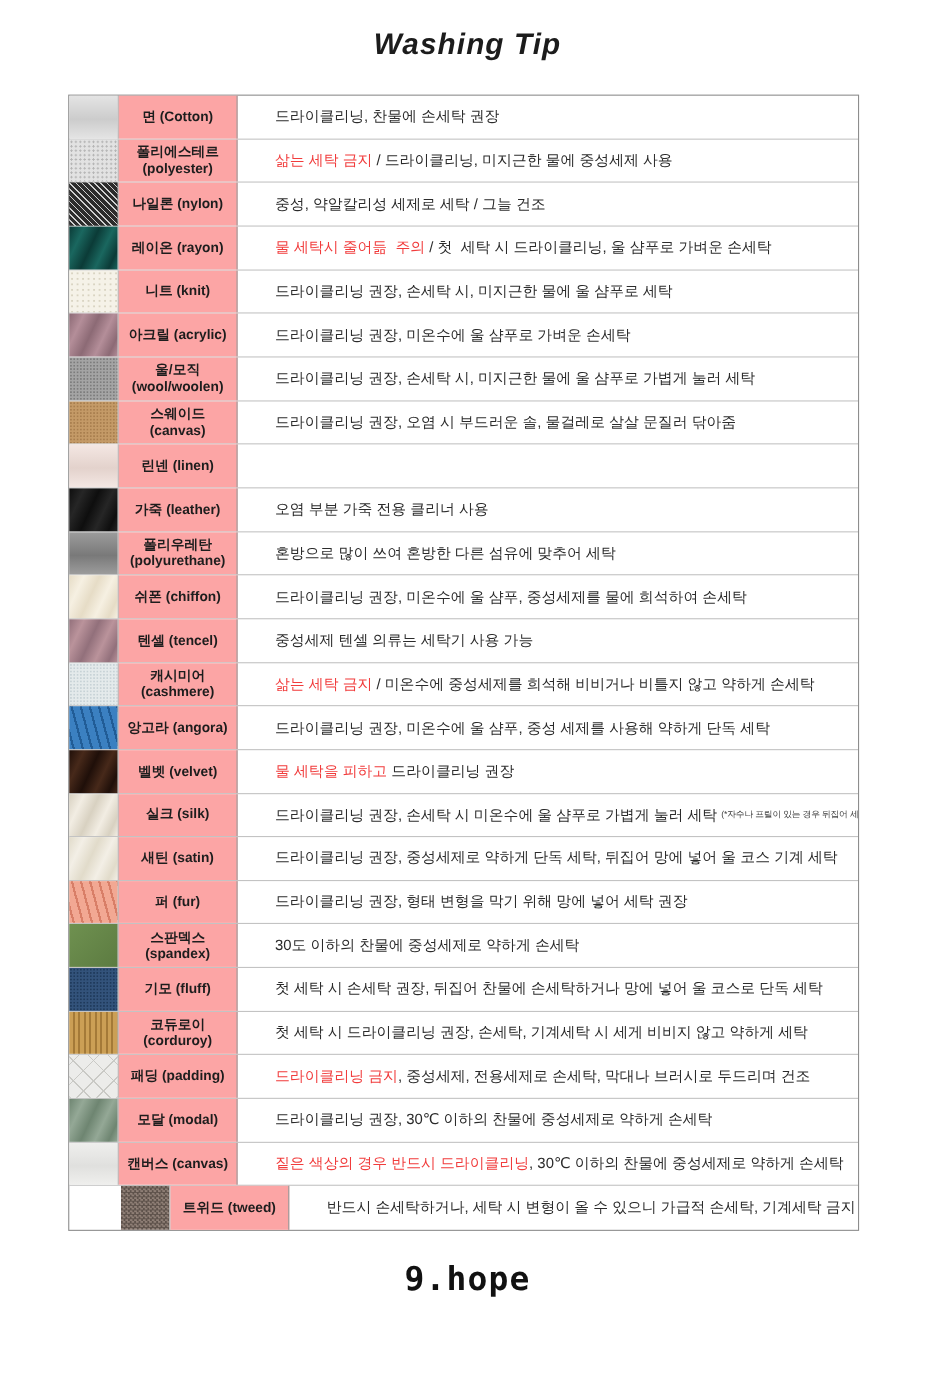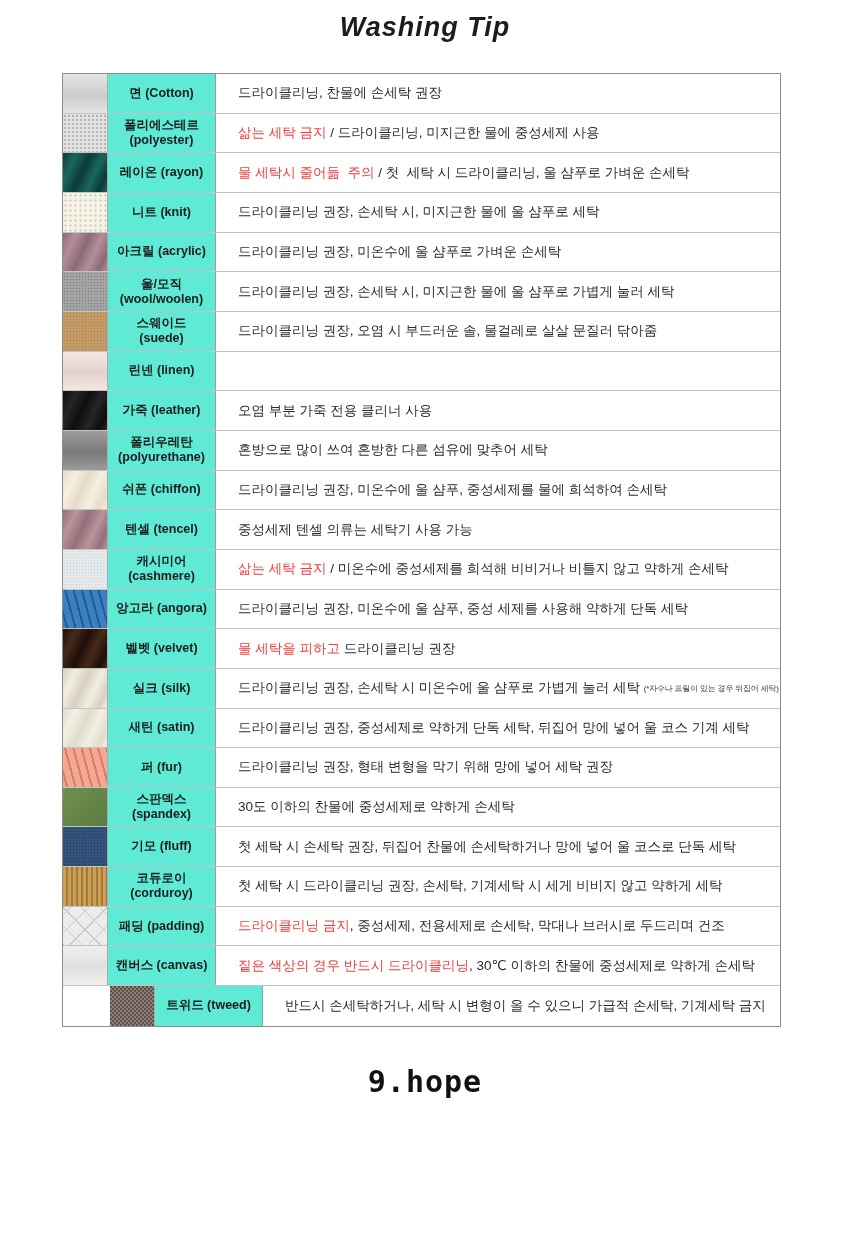--- a/index.html
+++ b/index.html
@@ -1,19 +1,19 @@
 <!DOCTYPE html>
 <html><head>
 <meta charset="utf-8">
 <style>
   html,body{margin:0;padding:0;background:#ffffff;}
   body{width:850px;height:1252px;font-family:"Liberation Sans","DejaVu Sans",sans-serif;overflow:hidden;}
   .page-title{
     text-align:center;
-    margin:12px 0 0 0;
+    margin:25px 0 0 0;
     font-style:italic;
     font-weight:600;
     font-size:27px;
     letter-spacing:1px;
     color:#1c1c1c;
   }
   .wash-table{
     margin:30px 0 0 62px;
     width:719px;
     border:1.6px solid #8d8d8d;
@@ -29,48 +29,48 @@
   .cell-swatch{
     width:45px;
     box-sizing:border-box;
     border-right:1px solid #ababab;
     flex:none;
   }
   .cell-label{
     width:108px;
     flex:none;
     box-sizing:border-box;
-    background:#5eead4;
+    background:#fca5a5;
     border-right:1px solid #9b9b9b;
     display:flex;
     align-items:center;
     justify-content:center;
     text-align:center;
     font-weight:bold;
     font-size:12.5px;
     line-height:1.2;
     white-space:pre-line;
     color:#1d1d1d;
   }
   .cell-desc{
     flex:1;
     display:flex;
     align-items:center;
-    padding-left:22px;
+    padding-left:34px;
     font-size:13.5px;
     white-space:pre;
     color:#2b2b2b;
     overflow:hidden;
   }
   .seg-normal{color:#2b2b2b;}
   .seg-red{color:#f13c3c;}
   .seg-small{font-size:8px;color:#3a3a3a;letter-spacing:-0.2px;}
   .page-footer{
     text-align:center;
-    margin-top:37px;
+    margin-top:27px;
     font-family:"DejaVu Sans Mono","Liberation Mono",monospace;
     font-weight:bold;
     font-size:30px;
     letter-spacing:1px;
     color:#111111;
   }
 </style>
 </head>
 <body>
 
@@ -82,20 +82,25 @@
       <div class="cell-label">면 (Cotton)</div>
       <div class="cell-desc"><span class="seg-normal">드라이클리닝, 찬물에 손세탁 권장</span></div>
     </div>
     <div class="row">
       <div class="cell-swatch" style="background: radial-gradient(rgb(181, 181, 181) 1px, rgb(226, 226, 226) 1px) 0% 0% / 4px 4px;"></div>
       <div class="cell-label">폴리에스테르
 (polyester)</div>
       <div class="cell-desc"><span class="seg-red">삶는 세탁 금지</span><span class="seg-normal"> / 드라이클리닝, 미지근한 물에 중성세제 사용</span></div>
     </div>
     <div class="row">
+      <div class="cell-swatch" style="background: repeating-linear-gradient(45deg, rgb(44, 44, 44) 0px, rgb(44, 44, 44) 3px, rgb(207, 207, 207) 3px, rgb(207, 207, 207) 4px), repeating-linear-gradient(-45deg, rgb(44, 44, 44) 0px, rgb(44, 44, 44) 3px, rgba(0, 0, 0, 0.35) 3px, rgba(0, 0, 0, 0.35) 4px);"></div>
+      <div class="cell-label">나일론 (nylon)</div>
+      <div class="cell-desc"><span class="seg-normal">중성, 약알칼리성 세제로 세탁 / 그늘 건조</span></div>
+    </div>
+    <div class="row">
       <div class="cell-swatch" style="background: linear-gradient(115deg, rgb(11, 59, 55) 0%, rgb(26, 103, 95) 22%, rgb(11, 59, 55) 45%, rgb(26, 103, 95) 66%, rgb(11, 59, 55) 86%, rgb(26, 103, 95) 100%);"></div>
       <div class="cell-label">레이온 (rayon)</div>
       <div class="cell-desc"><span class="seg-red">물 세탁시 줄어듦  주의</span><span class="seg-normal"> / 첫  세탁 시 드라이클리닝, 울 샴푸로 가벼운 손세탁</span></div>
     </div>
     <div class="row">
       <div class="cell-swatch" style="background: radial-gradient(rgb(217, 212, 194) 1.2px, rgb(245, 242, 232) 1.2px) 0% 0% / 5px 5px;"></div>
       <div class="cell-label">니트 (knit)</div>
       <div class="cell-desc"><span class="seg-normal">드라이클리닝 권장, 손세탁 시, 미지근한 물에 울 샴푸로 세탁</span></div>
     </div>
     <div class="row">
@@ -105,21 +110,21 @@
     </div>
     <div class="row">
       <div class="cell-swatch" style="background: radial-gradient(rgb(124, 124, 124) 0.9px, rgb(164, 164, 164) 0.9px) 0% 0% / 3px 3px;"></div>
       <div class="cell-label">울/모직
 (wool/woolen)</div>
       <div class="cell-desc"><span class="seg-normal">드라이클리닝 권장, 손세탁 시, 미지근한 물에 울 샴푸로 가볍게 눌러 세탁</span></div>
     </div>
     <div class="row">
       <div class="cell-swatch" style="background: radial-gradient(rgb(168, 126, 78) 0.9px, rgb(196, 154, 103) 0.9px) 0% 0% / 3px 3px;"></div>
       <div class="cell-label">스웨이드
-(suede)</div>
+(canvas)</div>
       <div class="cell-desc"><span class="seg-normal">드라이클리닝 권장, 오염 시 부드러운 솔, 물걸레로 살살 문질러 닦아줌</span></div>
     </div>
     <div class="row">
       <div class="cell-swatch" style="background: linear-gradient(rgb(244, 231, 227) 0%, rgb(227, 210, 204) 55%, rgb(244, 231, 227) 100%);"></div>
       <div class="cell-label">린넨 (linen)</div>
     </div>
     <div class="row">
       <div class="cell-swatch" style="background: linear-gradient(115deg, rgb(14, 14, 14) 0%, rgb(38, 38, 38) 22%, rgb(14, 14, 14) 45%, rgb(38, 38, 38) 66%, rgb(14, 14, 14) 86%, rgb(38, 38, 38) 100%);"></div>
       <div class="cell-label">가죽 (leather)</div>
       <div class="cell-desc"><span class="seg-normal">오염 부분 가죽 전용 클리너 사용</span></div>
@@ -187,20 +192,25 @@
       <div class="cell-label">코듀로이
 (corduroy)</div>
       <div class="cell-desc"><span class="seg-normal">첫 세탁 시 드라이클리닝 권장, 손세탁, 기계세탁 시 세게 비비지 않고 약하게 세탁</span></div>
     </div>
     <div class="row">
       <div class="cell-swatch" style="background: repeating-linear-gradient(45deg, rgb(201, 201, 197) 0px, rgb(201, 201, 197) 1px, transparent 1px, transparent 13px), repeating-linear-gradient(-45deg, rgb(201, 201, 197) 0px, rgb(201, 201, 197) 1px, rgb(236, 236, 234) 1px, rgb(236, 236, 234) 13px);"></div>
       <div class="cell-label">패딩 (padding)</div>
       <div class="cell-desc"><span class="seg-red">드라이클리닝 금지</span><span class="seg-normal">, 중성세제, 전용세제로 손세탁, 막대나 브러시로 두드리며 건조</span></div>
     </div>
     <div class="row">
+      <div class="cell-swatch" style="background: linear-gradient(115deg, rgb(110, 133, 113) 0%, rgb(148, 168, 150) 22%, rgb(110, 133, 113) 45%, rgb(148, 168, 150) 66%, rgb(110, 133, 113) 86%, rgb(148, 168, 150) 100%);"></div>
+      <div class="cell-label">모달 (modal)</div>
+      <div class="cell-desc"><span class="seg-normal">드라이클리닝 권장, 30℃ 이하의 찬물에 중성세제로 약하게 손세탁</span></div>
+    </div>
+    <div class="row">
       <div class="cell-swatch" style="background: linear-gradient(rgb(239, 239, 237) 0%, rgb(224, 224, 222) 55%, rgb(239, 239, 237) 100%);"></div>
       <div class="cell-label">캔버스 (canvas)</div>
       <div class="cell-desc"><span class="seg-red">짙은 색상의 경우 반드시 드라이클리닝</span><span class="seg-normal">, 30℃ 이하의 찬물에 중성세제로 약하게 손세탁</span></div>
     </div>
     <div class="row">
       <div class="cell-swatch" style="background: repeating-conic-gradient(rgb(142, 126, 117) 0%, rgb(142, 126, 117) 25%, rgb(94, 82, 75) 0%, rgb(94, 82, 75) 50%) 0% 0% / 4px 4px;"></div>
       <div class="cell-label">트위드 (tweed)</div>
       <div class="cell-desc"><span class="seg-normal">반드시 손세탁하거나, 세탁 시 변형이 올 수 있으니 가급적 손세탁, 기계세탁 금지</span></div>
     </div>
   </div>

